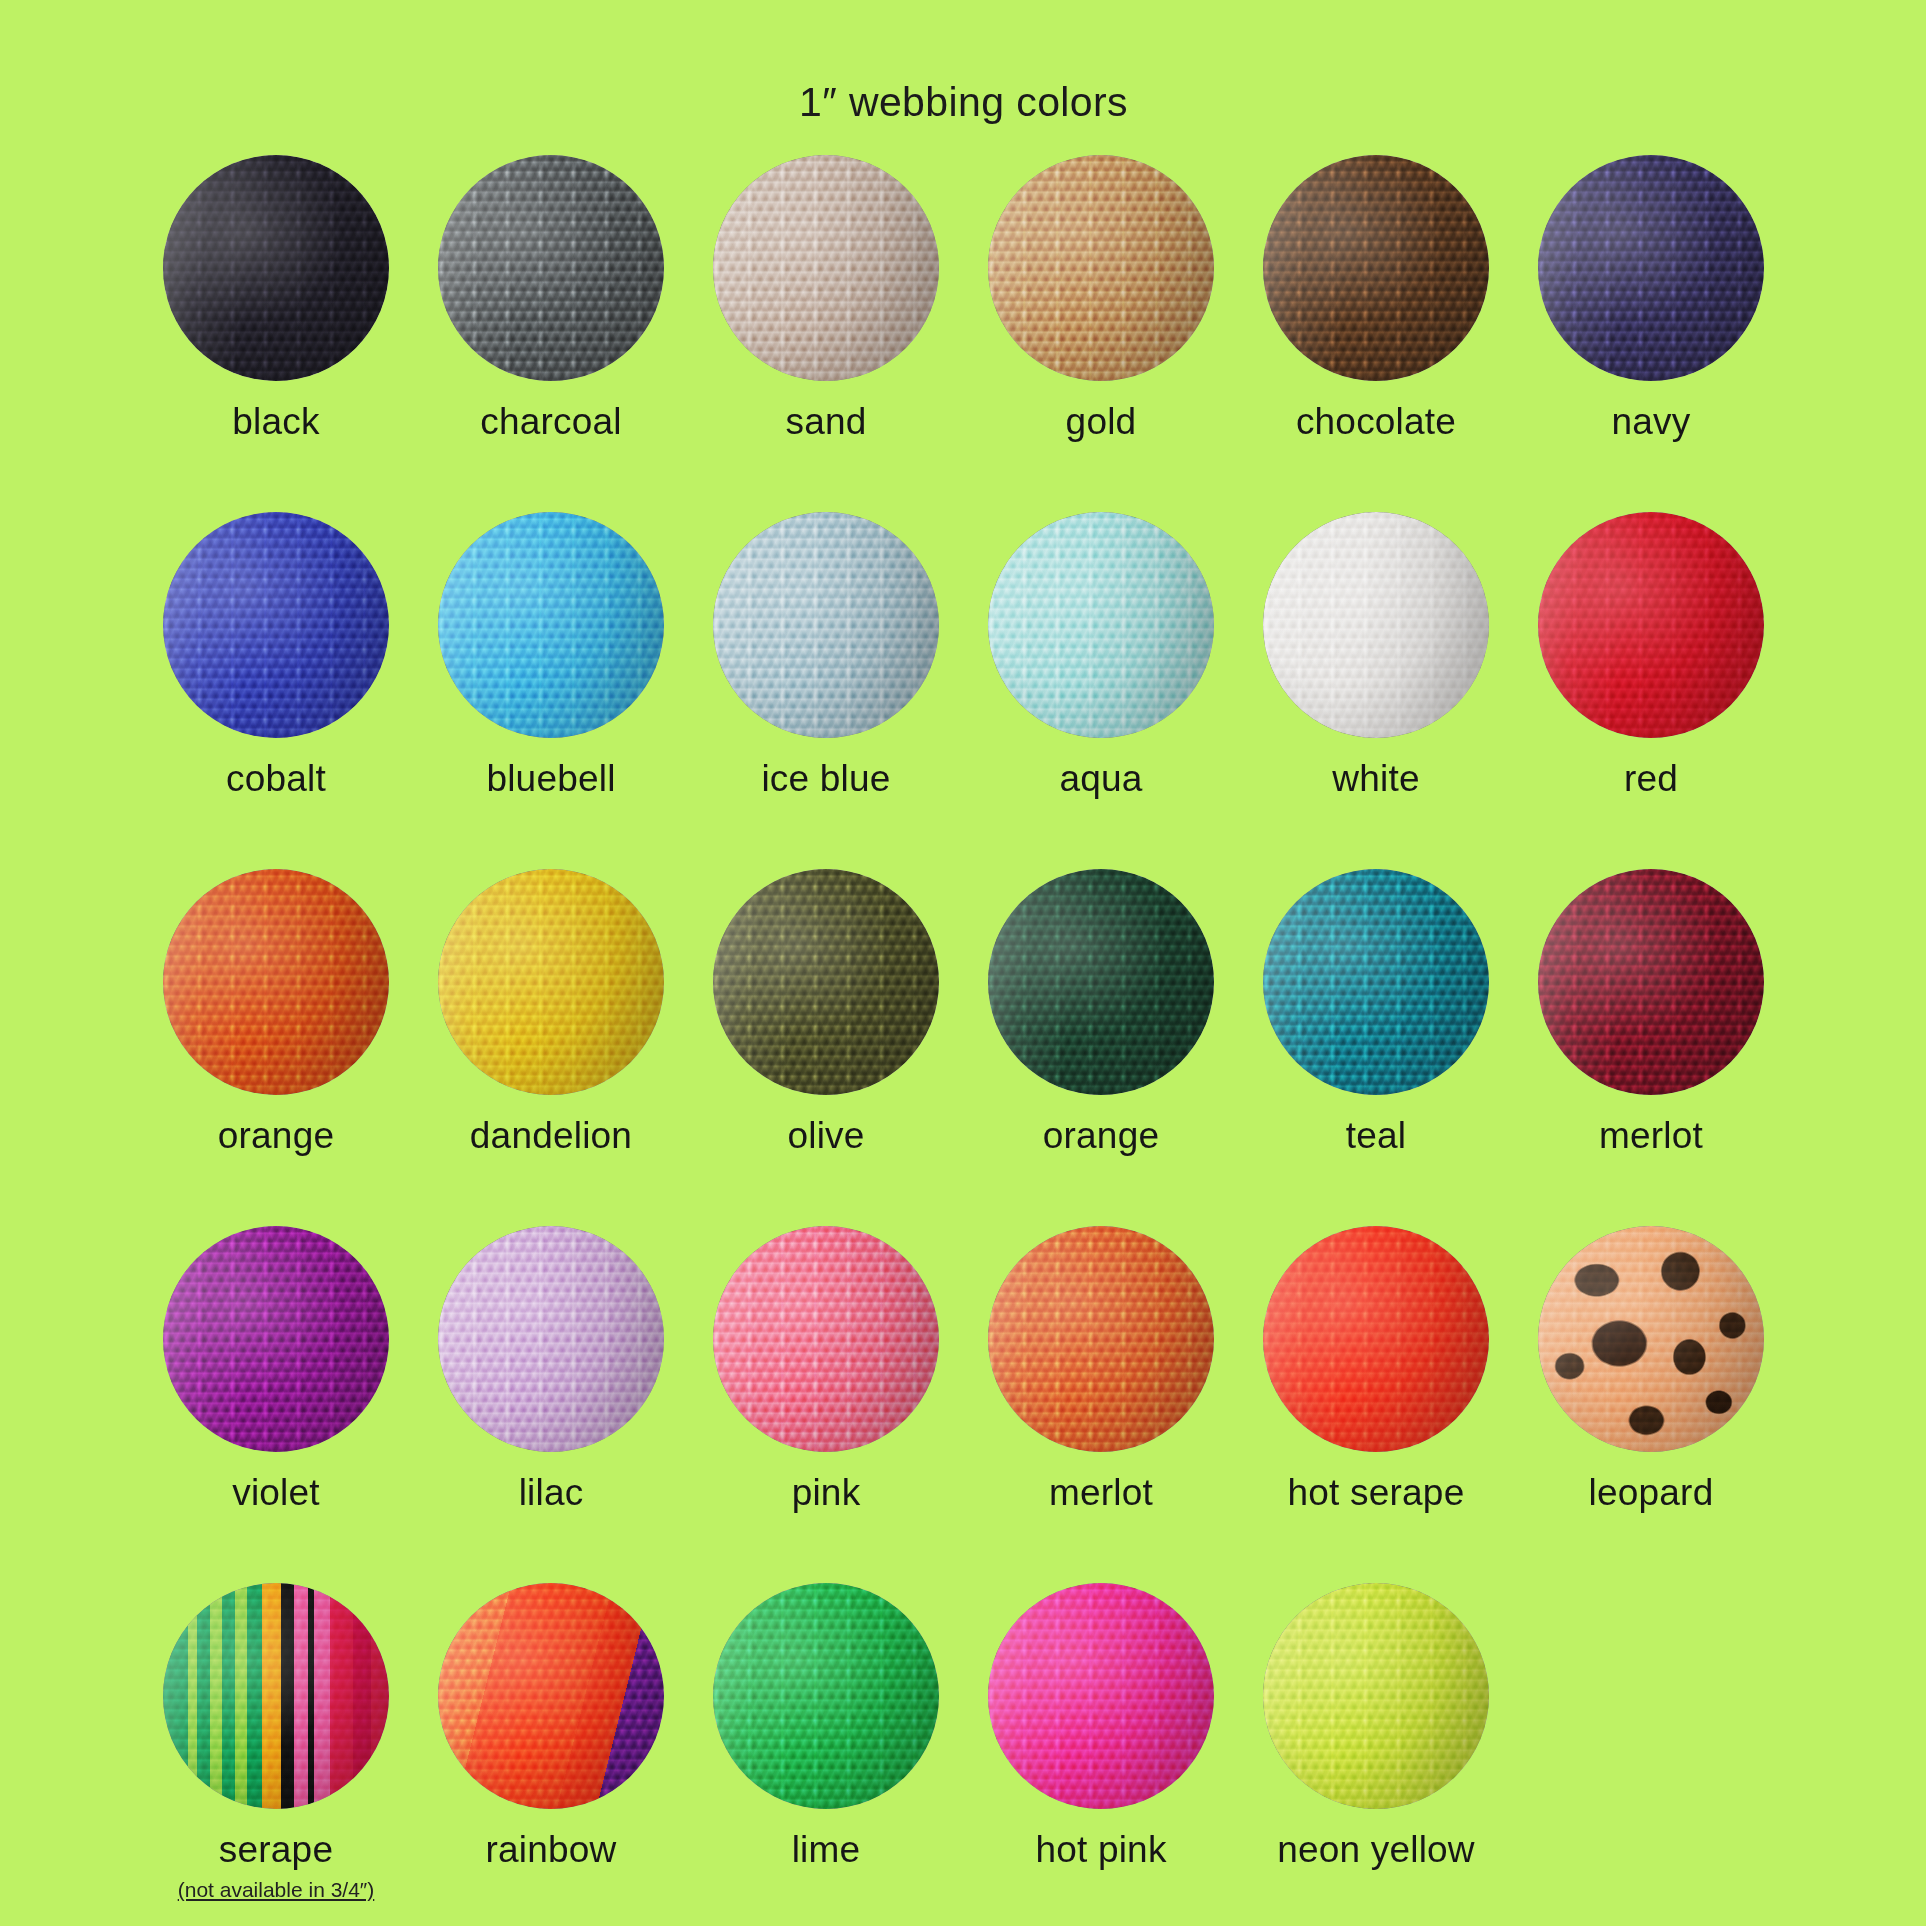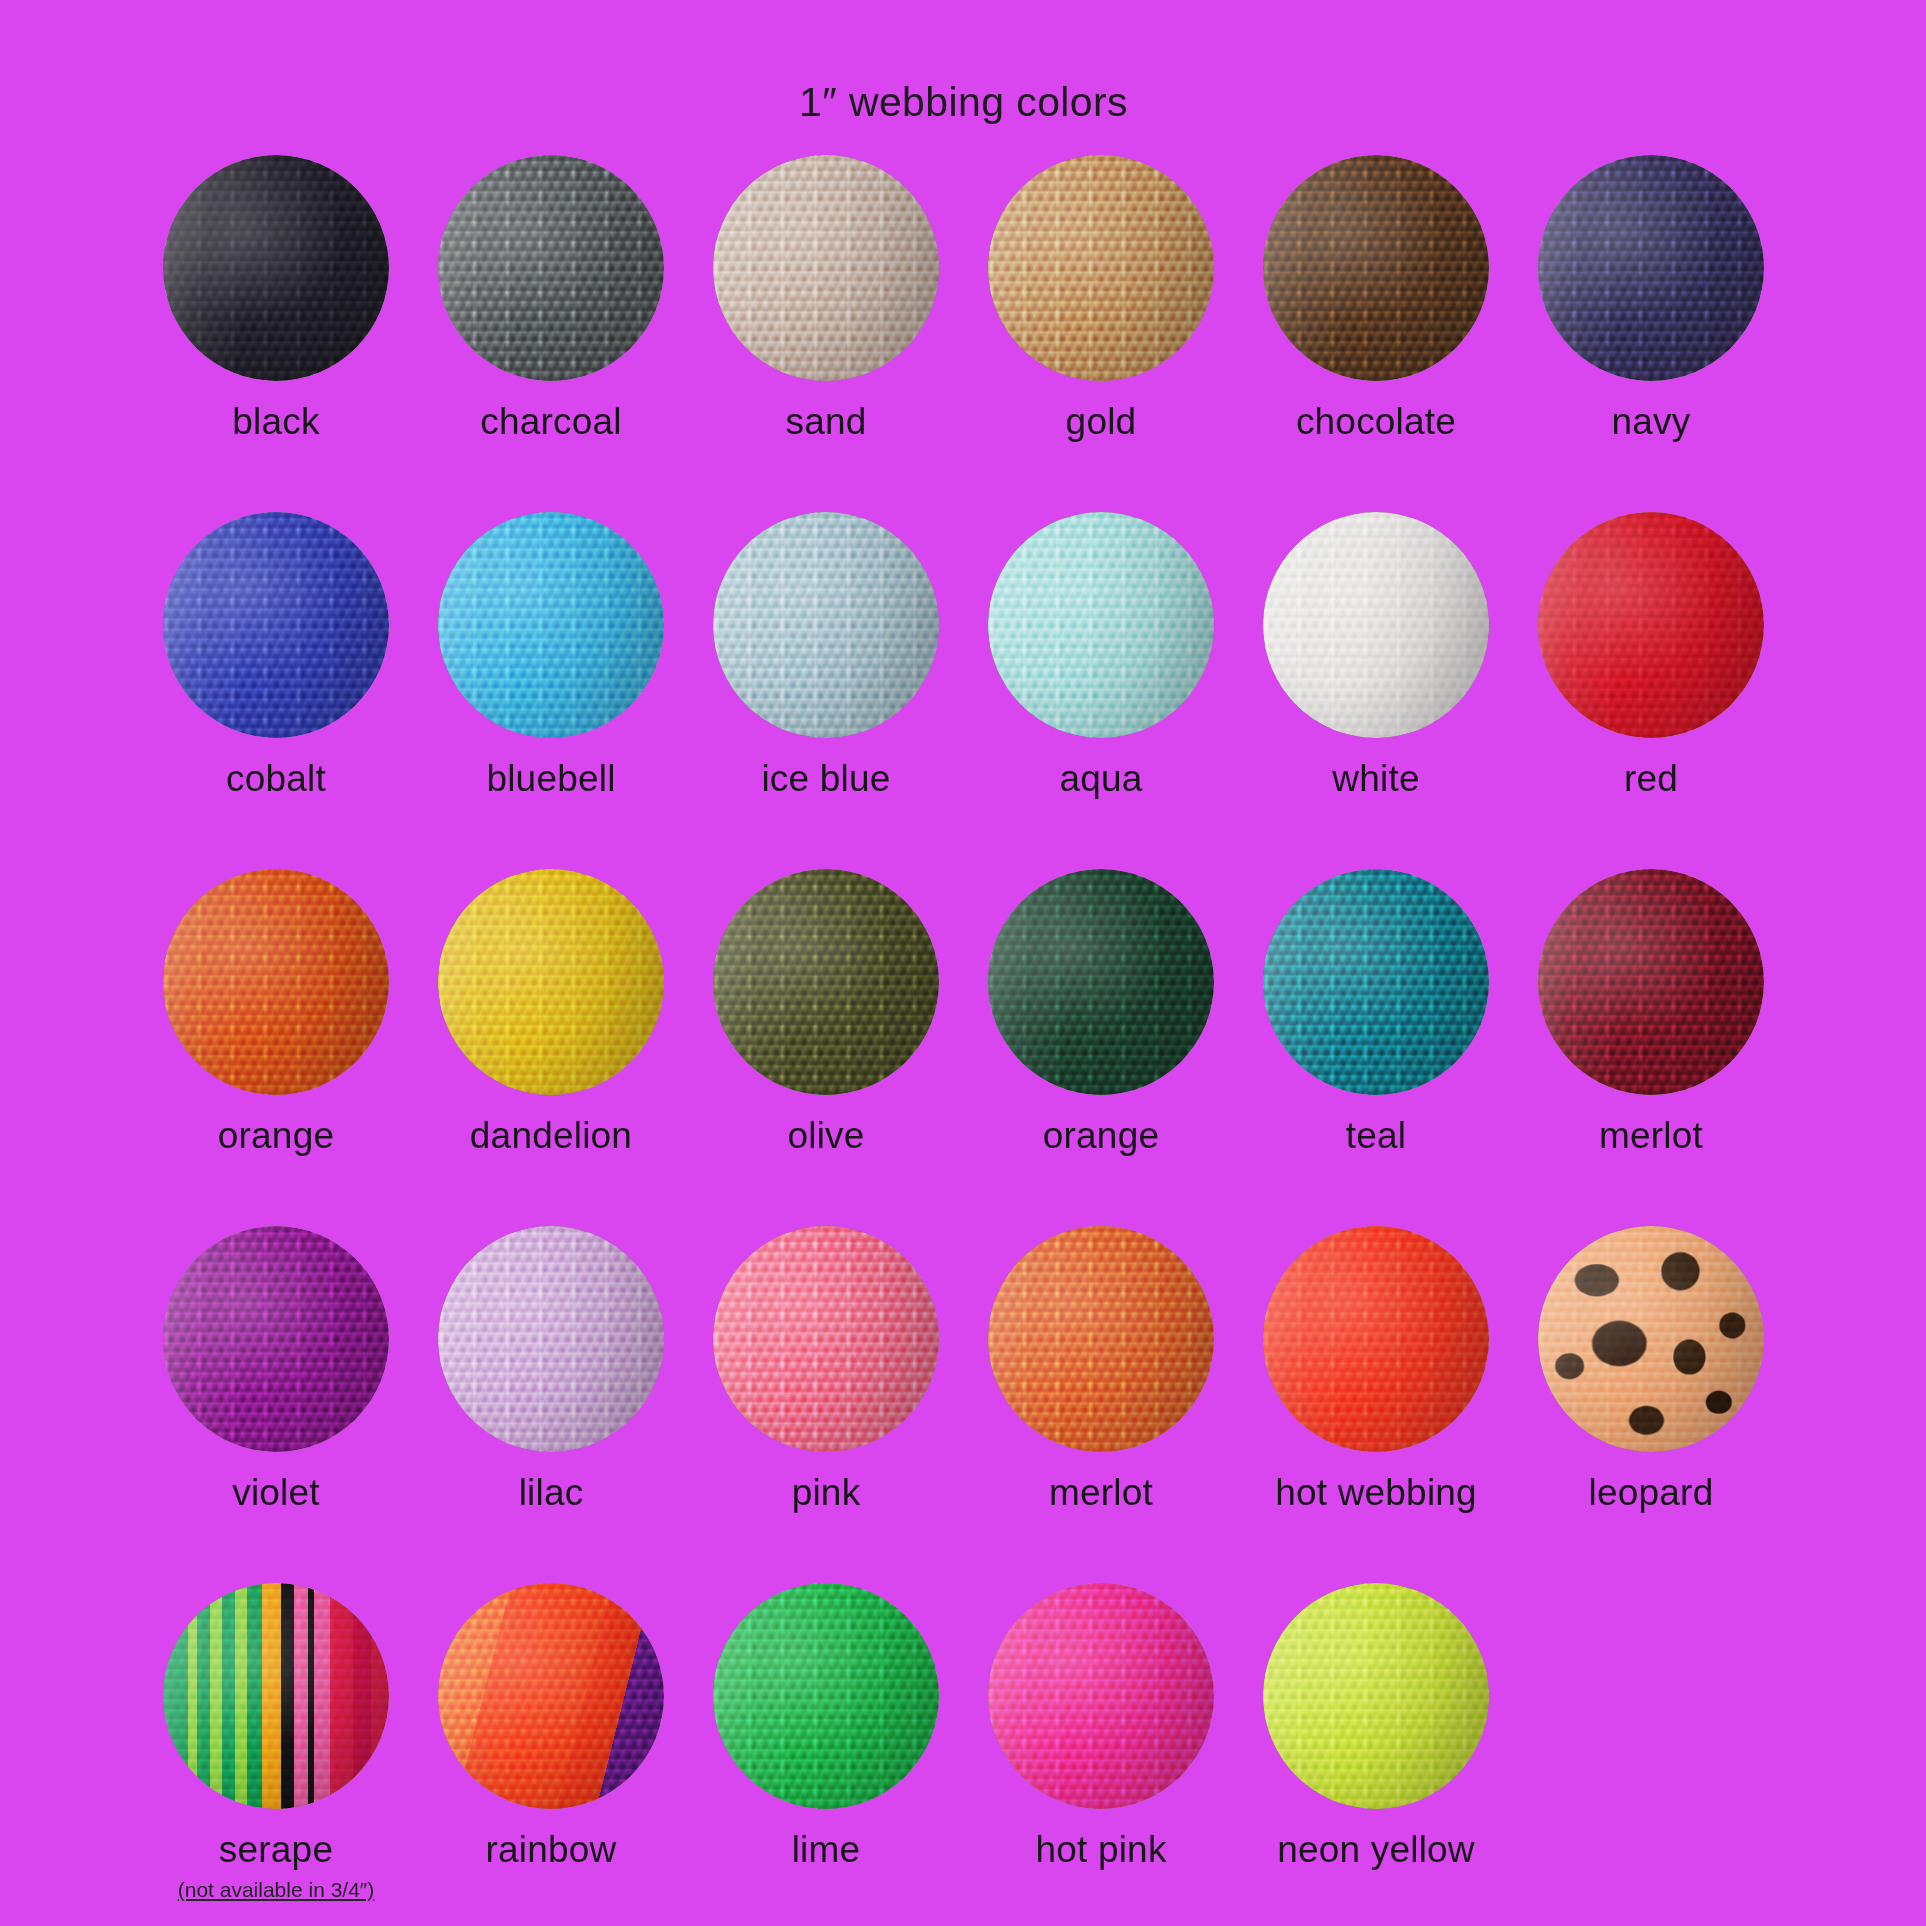--- a/index.html
+++ b/index.html
@@ -13,21 +13,21 @@
     height: 1927px;
     font-family: "Liberation Sans", sans-serif;
     color: #1a1a1a;
     overflow: hidden;
   }
 
   .page {
     position: relative;
     width: 1927px;
     height: 1927px;
-    background: #d946ef;
+    background: #bef264;
     box-sizing: border-box;
     padding: 0;
   }
 
   .chart-title {
     text-align: center;
     font-size: 41px;
     font-weight: 400;
     letter-spacing: 0.4px;
     color: #1b1b1b;
@@ -499,21 +499,21 @@
       </div>
       <div class="swatch-cell">
         <div class="chip">
           <div class="base" style="background: rgb(244, 58, 36);"></div>
           <div class="weave-rows"></div>
           <div class="weave-cells"></div>
           <div class="ribs"></div>
           <div class="sheen"></div>
           <div class="vignette"></div>
         </div>
-        <div class="chip-label">hot webbing</div>
+        <div class="chip-label">hot serape</div>
       </div>
       <div class="swatch-cell">
         <div class="chip leopard">
           <div class="base"></div>
           <div class="weave-rows"></div>
           <div class="weave-cells"></div>
           <div class="ribs"></div>
           <div class="sheen"></div>
           <div class="vignette"></div>
         </div>

